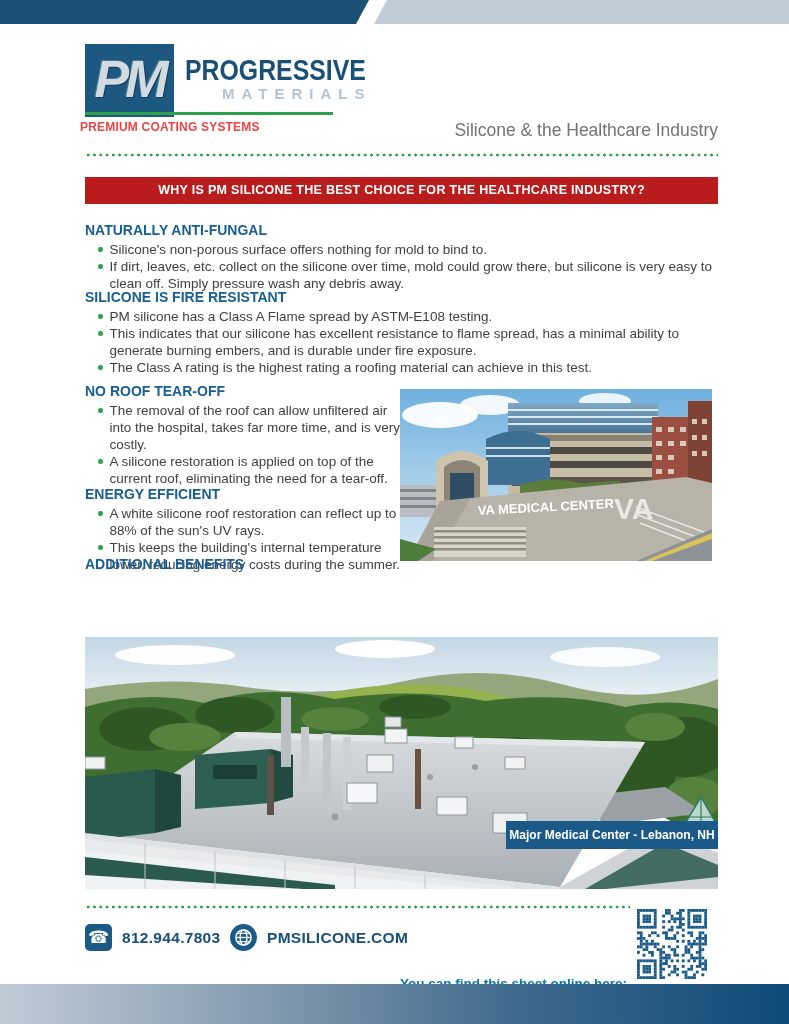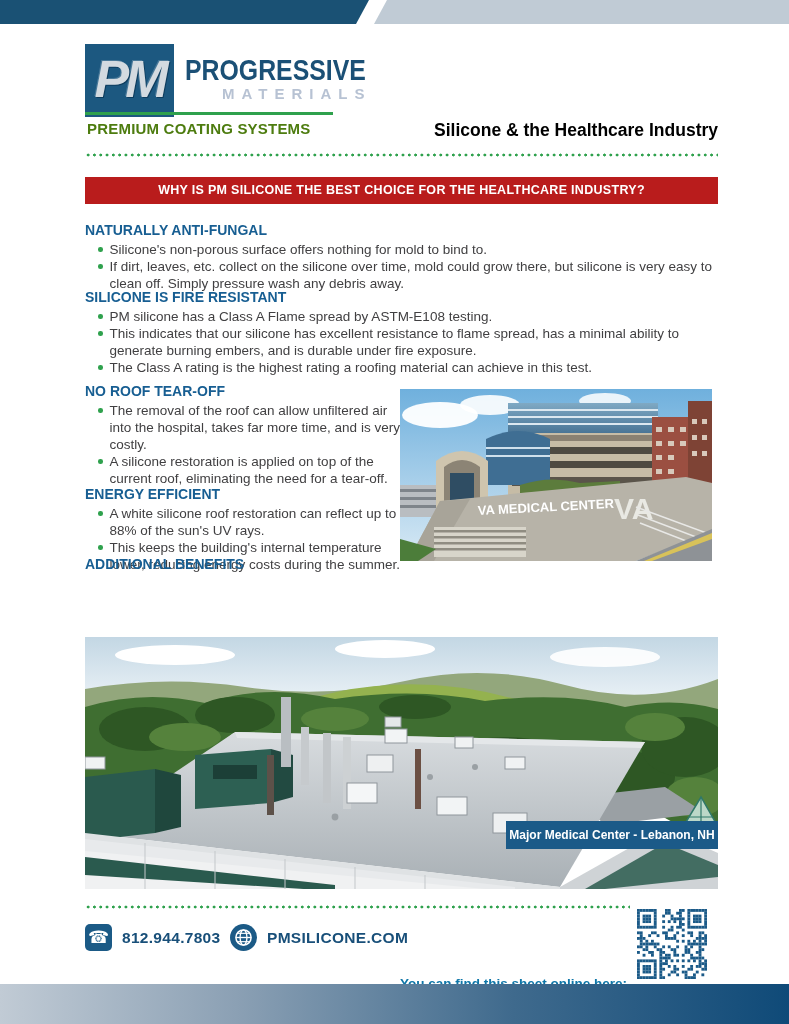--- a/index.html
+++ b/index.html
@@ -28,26 +28,26 @@
     position:absolute; left:185px; top:53px; width:220px;
     font-size:27px; font-weight:bold; color:#1b5076; letter-spacing:0px;
     transform:scale(.92,1.12); transform-origin:left top;
   }
   .brand-sub {
     position:absolute; left:187px; top:85px;
     font-size:15px; font-weight:bold; color:#b7c2d3; letter-spacing:7px;margin-left:35px;
   }
   .logo-rule { position:absolute; left:85px; top:112px; width:248px; height:3px; background:#2fa14d; }
   .tagline {
-    position:absolute; left:87px; top:120px;
-    font-size:15px; font-weight:bold; color:#4d7c0f; letter-spacing:.2px;
+    position:absolute; left:80px; top:120px;
+    font-size:12px; font-weight:bold; color:#ef4444; letter-spacing:.2px;
   }
   .page-title {
     position:absolute; right:71px; top:120px;
-    font-size:17.5px; font-weight:bold; color:#000000;
+    font-size:17.5px; font-weight:normal; color:#737373;
   }
 
   
   .dotted {
     position:absolute; height:4px;
     background-image:radial-gradient(circle, #2fa14d 1.4px, transparent 1.6px);
     background-size:6.3px 4px; background-position:0 50%; background-repeat:repeat-x;
   }
   .dotted-top { left:85px; top:153px; width:633px; }
   .dotted-bottom { left:85px; top:905px; width:545px; }

